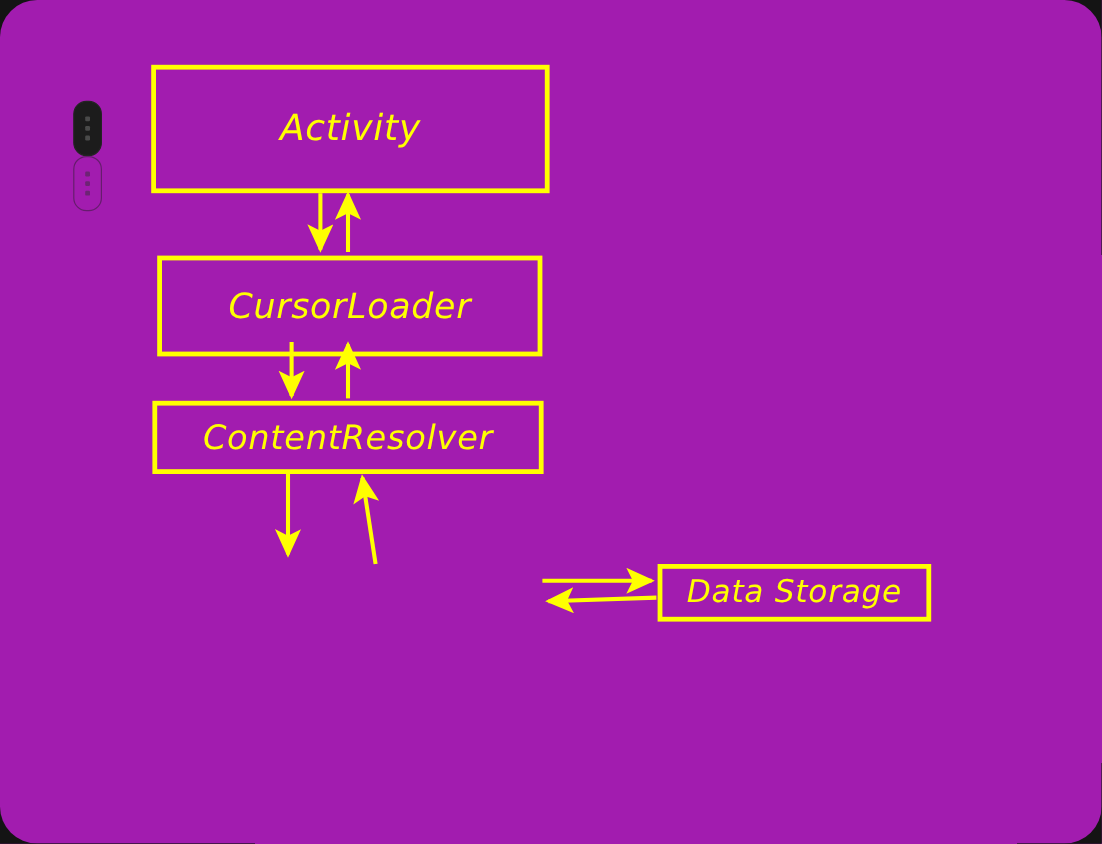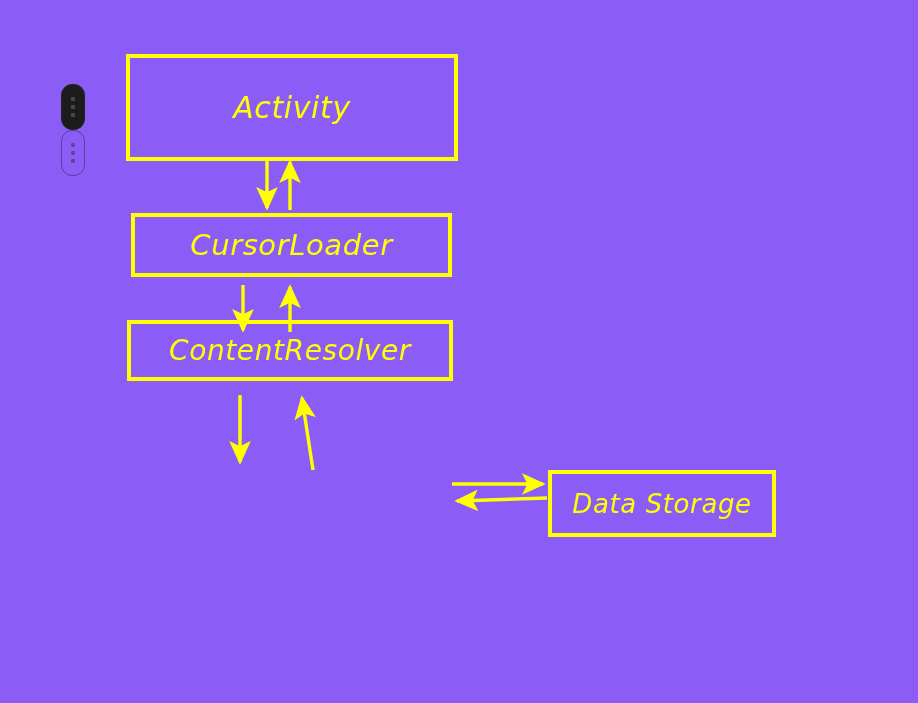--- a/index.html
+++ b/index.html
@@ -4,23 +4,24 @@
 <style>
   html, body {
     margin: 0;
     padding: 0;
     background: #141414;
   }
   #stage {
     position: relative;
     width: 918px;
     height: 703px;
-    background: #8b5cf6;
+    background: #a21caf;
     overflow: hidden;
     font-family: "DejaVu Sans", sans-serif;
+    border-radius: 31px;
   }
 
   
   .node {
     position: absolute;
     box-sizing: border-box;
     border: 4px solid #ffff00;
     background: transparent;
     display: flex;
     align-items: center;
@@ -30,24 +31,24 @@
     color: #ffff00;
     font-family: "DejaVu Sans", sans-serif;
     font-style: italic;
     font-weight: 400;
     letter-spacing: 0.6px;
     white-space: nowrap;
     line-height: 1;
   }
 
   #node-activity        { left: 126px; top: 54px;  width: 332px; height: 107px; }
-  #node-cursorloader    { left: 131px; top: 213px; width: 321px; height: 64px;  }
-  #node-contentresolver { left: 127px; top: 320px; width: 326px; height: 61px;  }
+  #node-cursorloader    { left: 131px; top: 213px; width: 321px; height: 84px;  }
+  #node-contentresolver { left: 127px; top: 334px; width: 326px; height: 61px;  }
   #node-contentprovider { left: 128px; top: 466px; width: 321px; height: 61px;  }
-  #node-datastorage     { left: 548px; top: 470px; width: 228px; height: 67px;  }
+  #node-datastorage     { left: 548px; top: 470px; width: 228px; height: 48px;  }
 
   #node-activity        .node-label { font-size: 30px; }
   #node-cursorloader    .node-label { font-size: 29px; }
   #node-contentresolver .node-label { font-size: 28px; }
   #node-contentprovider .node-label { font-size: 28px; }
   #node-datastorage     .node-label { font-size: 26px; }
 
   
   #connectors {
     position: absolute;

